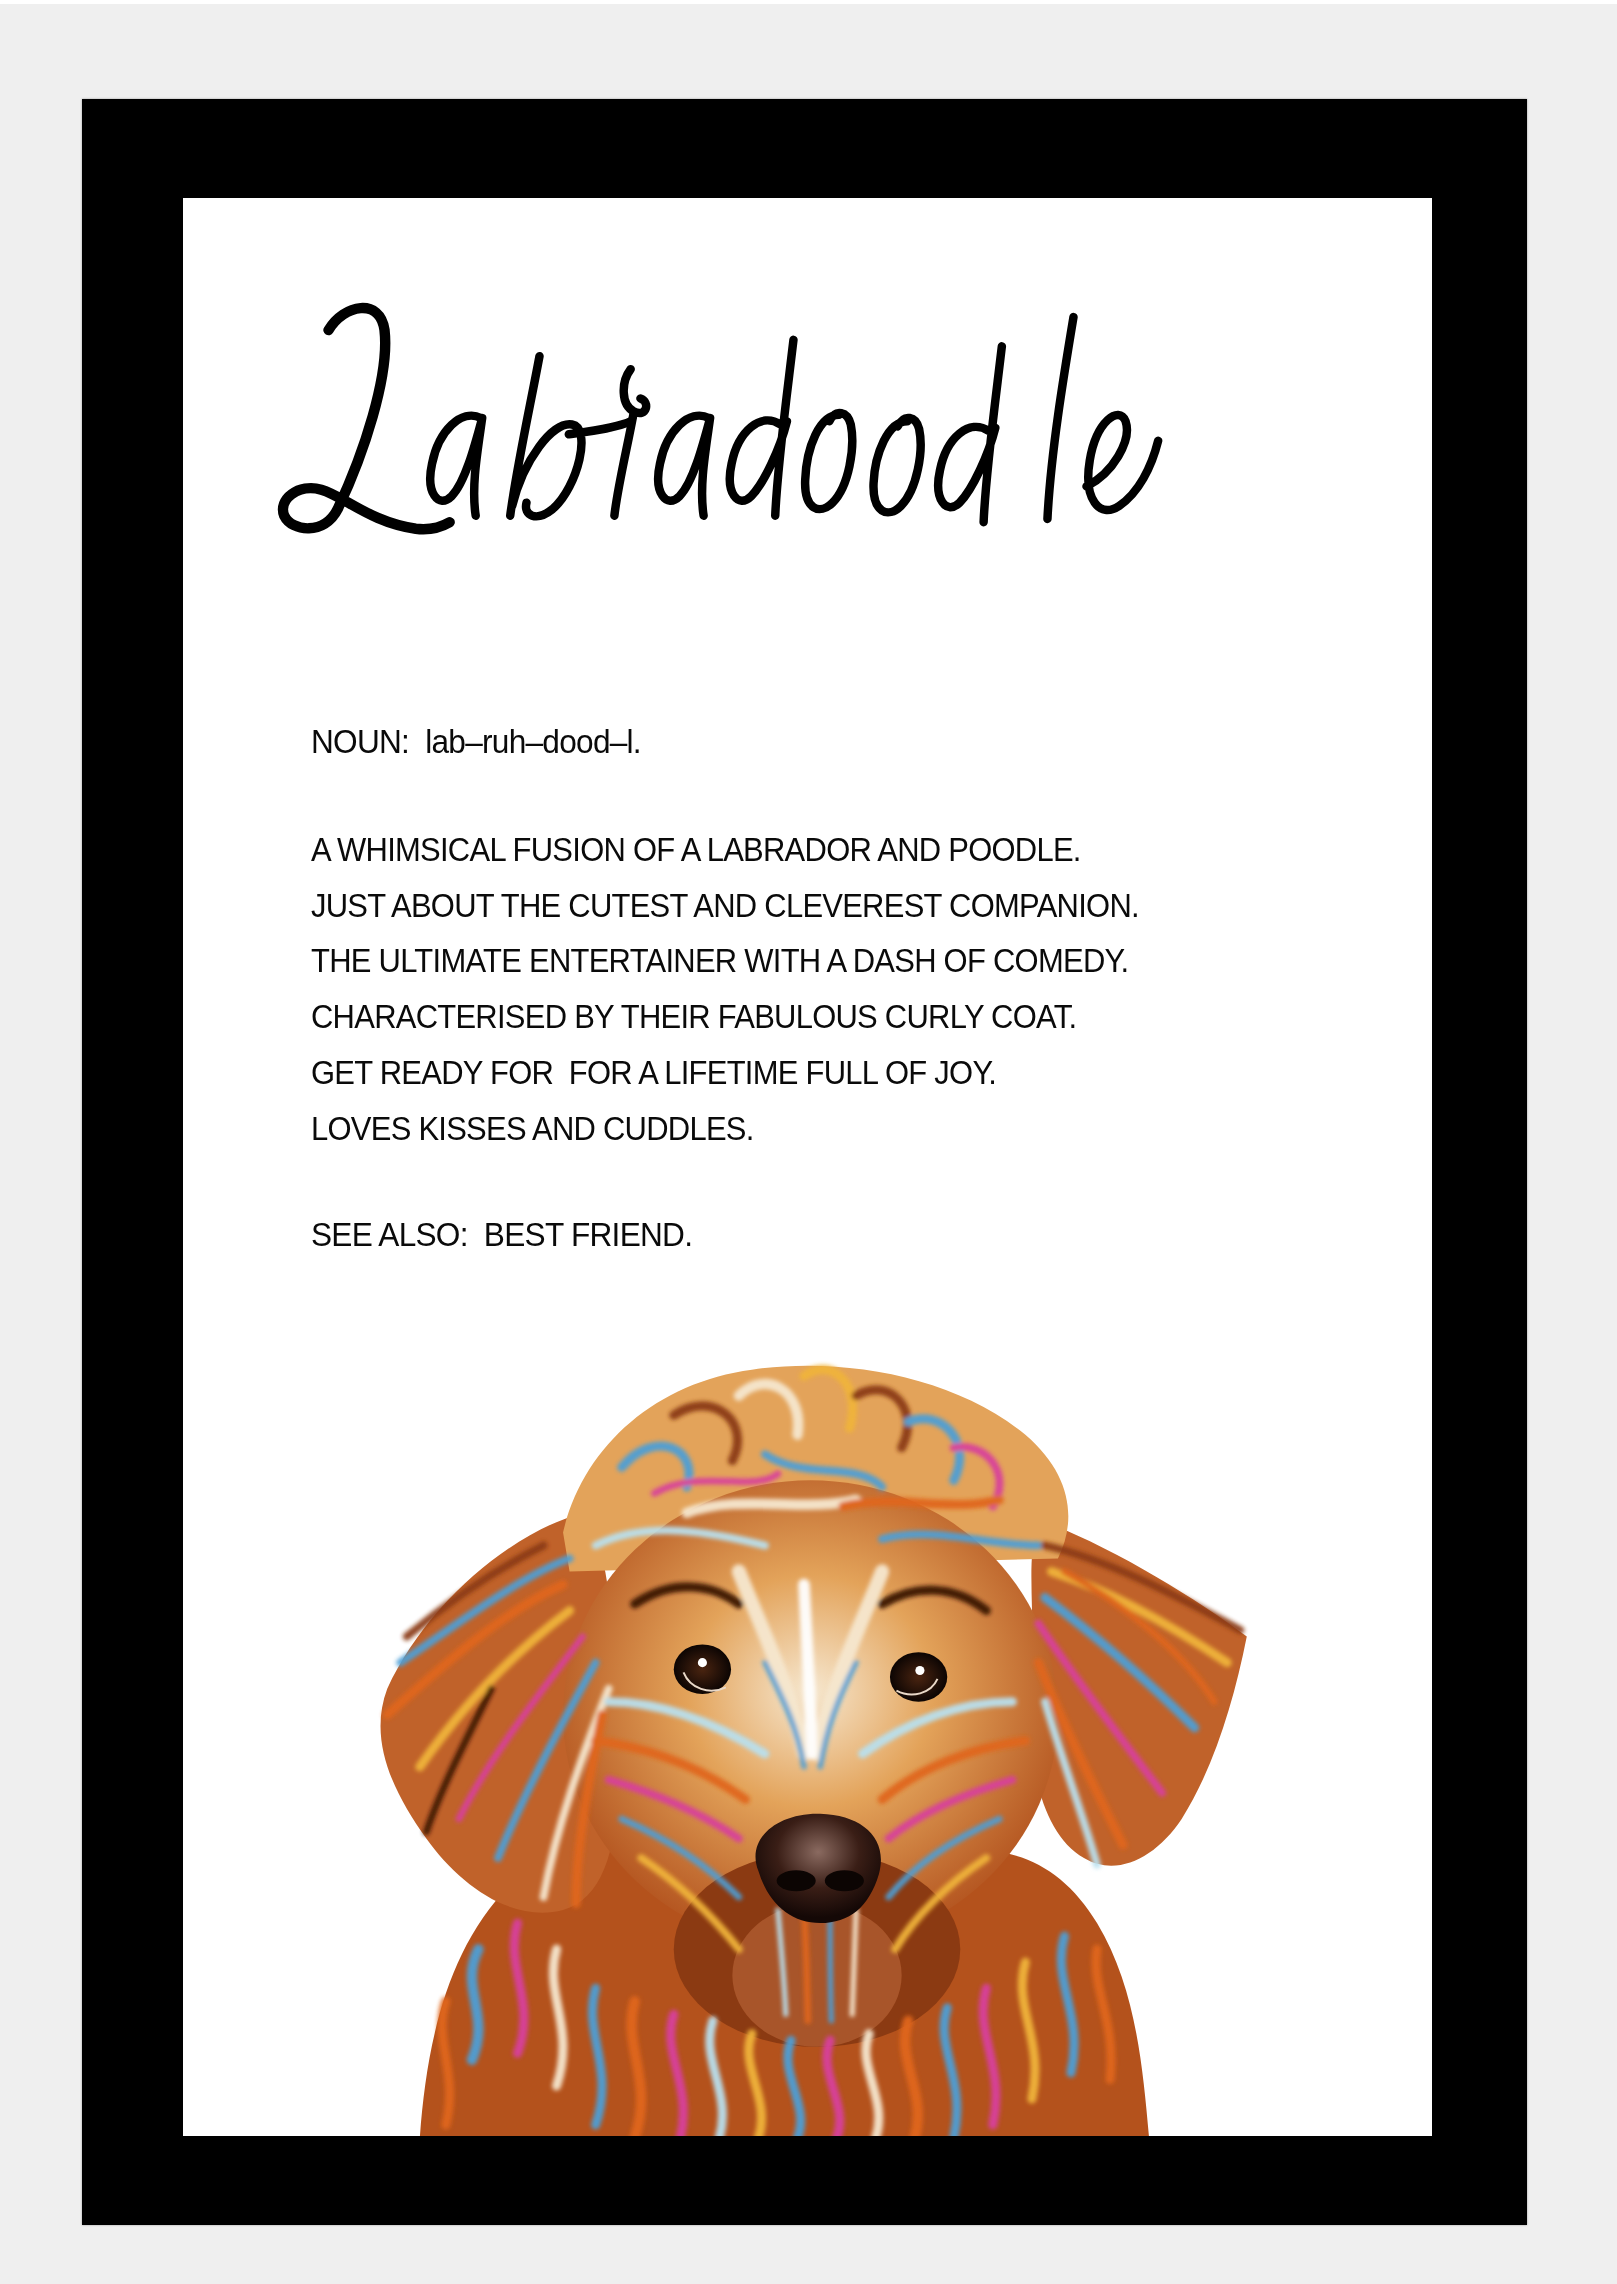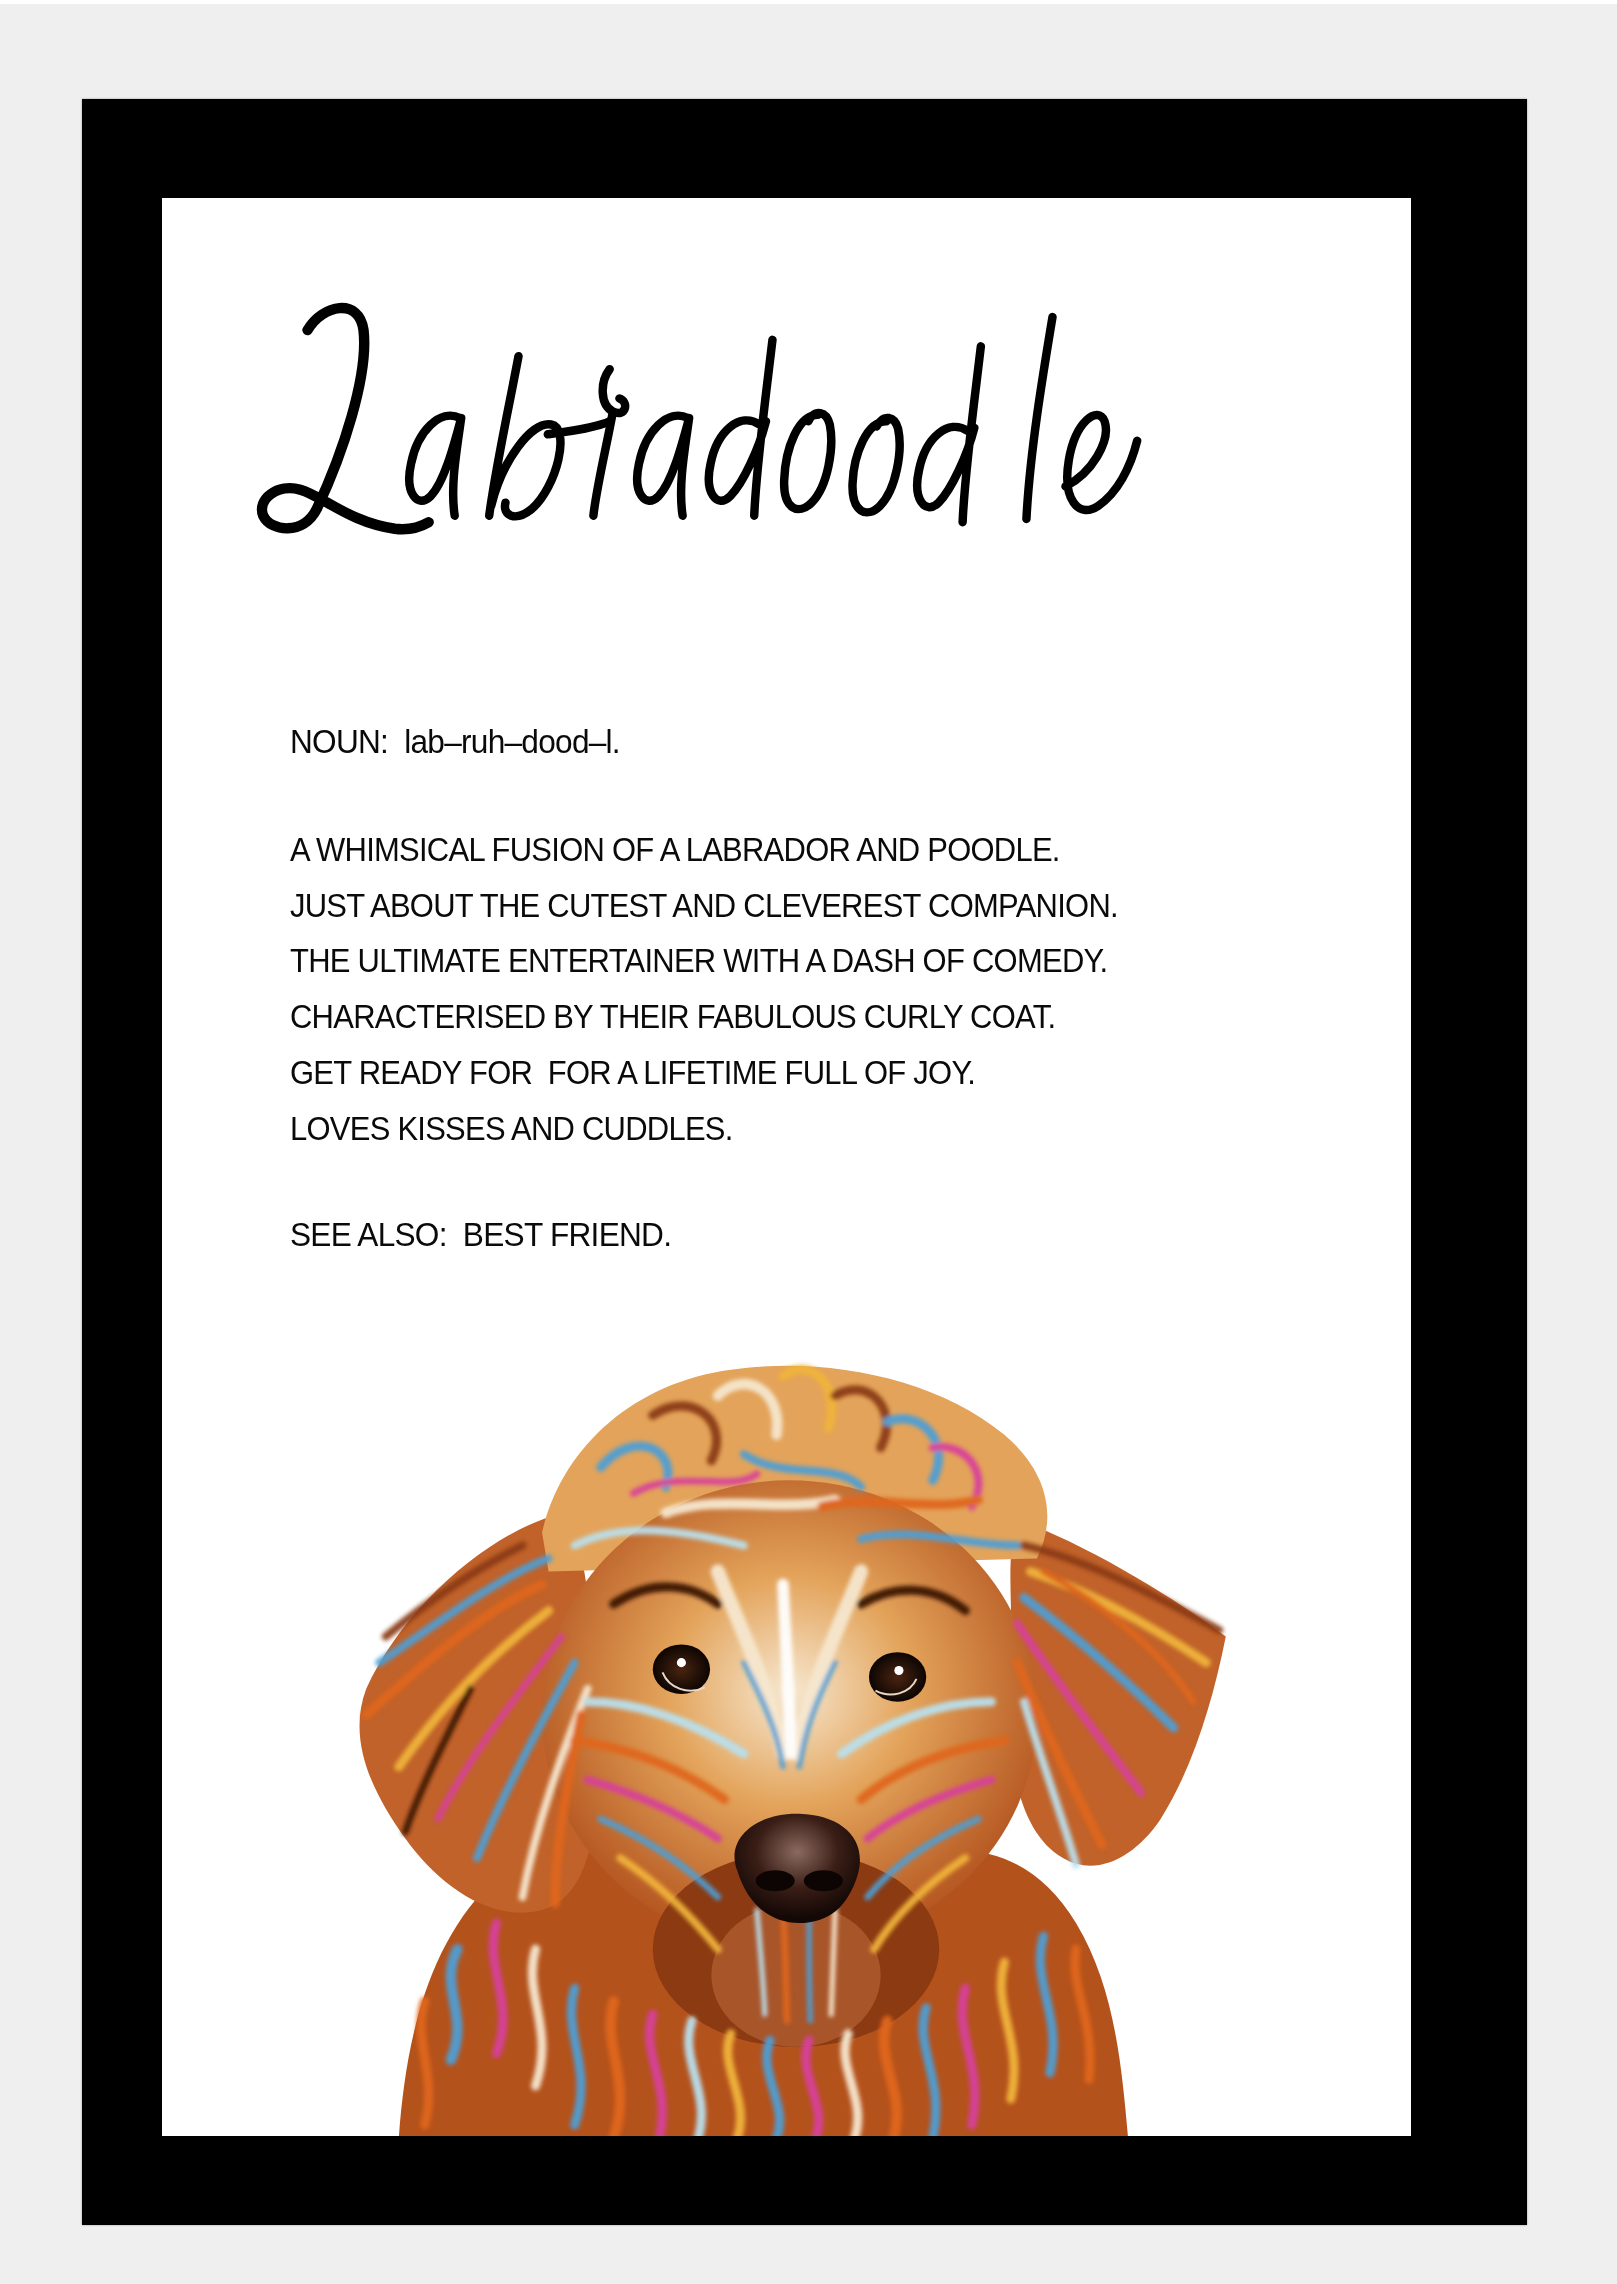--- a/index.html
+++ b/index.html
@@ -22,21 +22,21 @@
     }
     .frame {
       position: absolute;
       left: 82px; top: 99px;
       width: 1445px; height: 2126px;
       background: #000000;
       box-shadow: 0 0 2px rgba(0,0,0,0.35);
     }
     .mat {
       position: absolute;
-      left: 80px; top: 99px;
+      left: 101px; top: 99px;
       width: 1249px; height: 1938px;
       background: #ffffff;
       overflow: hidden;
     }
     .title {
       position: absolute;
       left: 83px; top: 93px;
       width: 1081px; height: 254px;
     }
     .title svg { width: 100%; height: 100%; display: block; }

